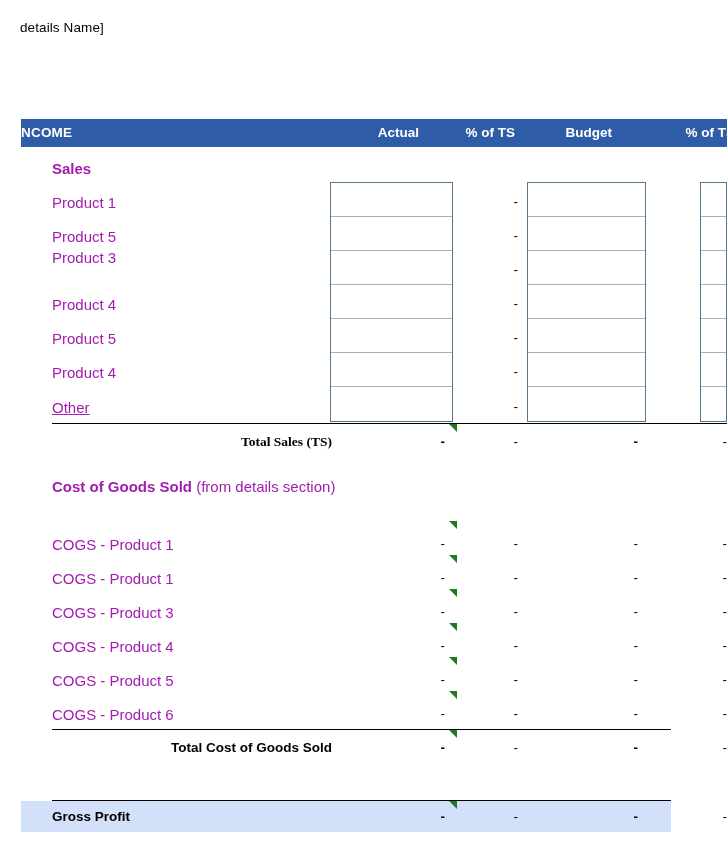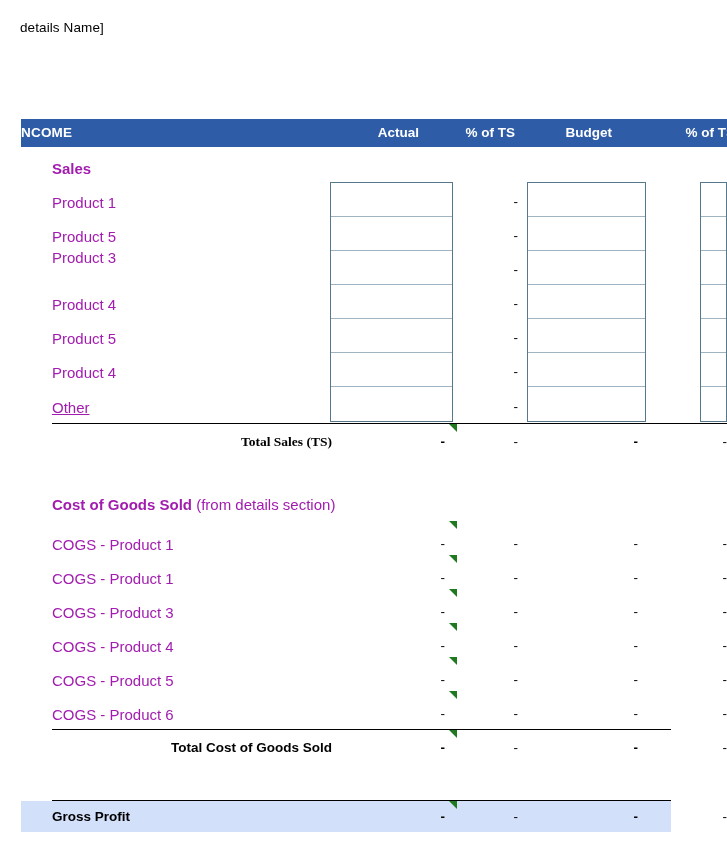--- a/index.html
+++ b/index.html
@@ -224,21 +224,21 @@
 
 <div class="rule" style="left:52px; top:423px; width:675px;"></div>
 
 <div class="total-label" style="top:434px;font-family:Liberation Serif, serif;">Total Sales (TS)</div>
 <div class="tri" style="left:449px; top:424px;"></div>
 <div class="val bold c-actual" style="top:434px;">-</div>
 <div class="val c-pct1" style="top:434px;">-</div>
 <div class="val bold c-budget" style="top:434px;">-</div>
 <div class="val c-pct2" style="top:434px;">-</div>
 
-<div class="row-label sec-indent" style="top:496px;">
+<div class="row-label sec-indent" style="top:478px;">
   <b>Cost of Goods Sold</b><span class="reg"> (from details section)</span>
 </div>
 
 <div class="row-label row-indent" style="top:536px;">COGS - Product 1</div>
 <div class="row-label row-indent" style="top:570px;">COGS - Product 1</div>
 <div class="row-label row-indent" style="top:604px;">COGS - Product 3</div>
 <div class="row-label row-indent" style="top:638px;">COGS - Product 4</div>
 <div class="row-label row-indent" style="top:672px;text-align:center;">COGS - Product 5</div>
 <div class="row-label row-indent" style="top:706px;">COGS - Product 6</div>
 

